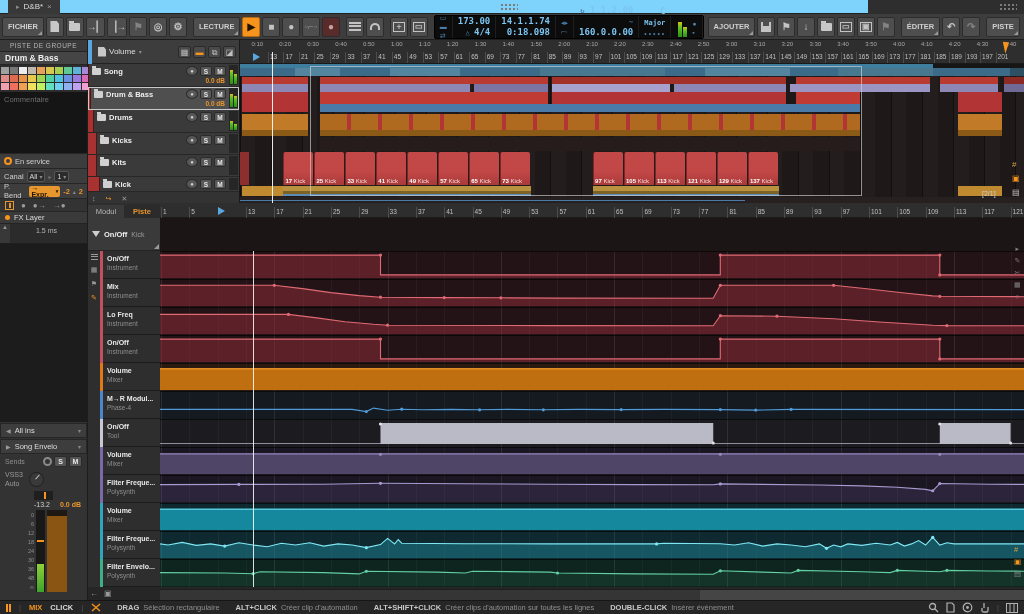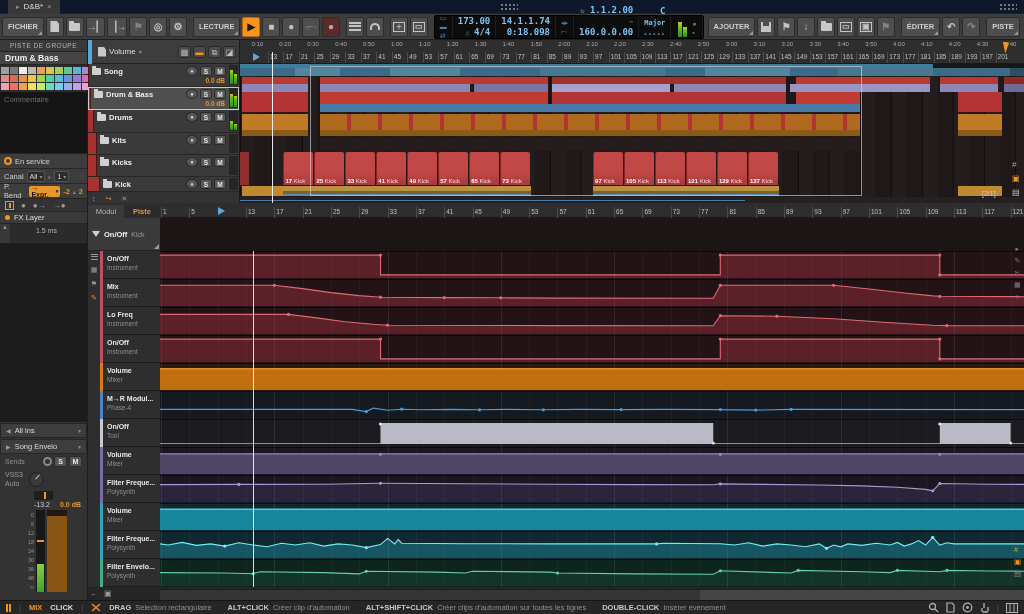--- a/index.html
+++ b/index.html
@@ -1,21 +1,21 @@
 <!DOCTYPE html>
 <html><head>
 <meta charset="utf-8">
 <style>
   * { margin:0; padding:0; box-sizing:border-box; }
   html,body { width:1024px; height:614px; overflow:hidden; background:#2e2e2e;
               font-family:"Liberation Sans", sans-serif; color:#ccc; }
   #app { position:relative; width:1024px; height:614px; background:#2e2e2e; }
 
   
-  #titlebar { position:absolute; left:0; top:0; width:1024px; height:14px; background:#0f172a;
+  #titlebar { position:absolute; left:0; top:0; width:868px; height:14px; background:#7dd3fc;
               border-bottom:1px solid #202020; display:flex; align-items:center; }
   .doc-tab { display:flex; align-items:center; gap:4px; height:14px; padding:0 8px; background:#383838;
              font-size:8px; color:#ddd; margin-left:8px; }
   .doc-tab .arr { color:#8a8a8a; font-size:7px; }
   .doc-tab .close { color:#999; font-size:8px; }
   .dotgrid { width:18px; height:9px;
              background-image:radial-gradient(#7a7a7a 0.8px, transparent 0.9px);
              background-size:4px 4px; }
   #tb-center-handle { position:absolute; left:500px; top:3px; }
   #tb-right-handle { position:absolute; left:999px; top:3px; }
@@ -543,36 +543,36 @@
           <div class="tmeter">
             <i style="height: 50%;"></i>
             <i style="height: 35%;"></i>
           </div>
         </div>
         <div class="trow" style="height: 22px;">
           <div class="depth" style="width: 9px;"></div>
           <div class="body">
             <div class="l1">
               <span class="ficon"></span>
-              <span class="nm">Kits</span>
+              <span class="nm">Kicks</span>
               <div class="btns">
                 <span class="tb rec">●</span>
                 <span class="tb">S</span>
                 <span class="tb">M</span>
               </div>
             </div>
           </div>
           <div class="tmeter"></div>
         </div>
         <div class="trow" style="height: 22px;">
           <div class="depth" style="width: 9px;"></div>
           <div class="body">
             <div class="l1">
               <span class="ficon"></span>
-              <span class="nm">Kicks</span>
+              <span class="nm">Kits</span>
               <div class="btns">
                 <span class="tb rec">●</span>
                 <span class="tb">S</span>
                 <span class="tb">M</span>
               </div>
             </div>
           </div>
           <div class="tmeter"></div>
         </div>
         <div class="trow" style="height: 15px;">
@@ -1132,21 +1132,21 @@
         <i></i>
         <i></i>
       </span>
     <span class="div">|</span>
     <span class="mode-mix">MIX</span>
     <span class="mode-edit">CLICK</span>
     <span class="div">|</span>
     <svg width="10" height="9">
         <path d="M1 1 L9 8 M9 1 L1 8" stroke="#f7941d" stroke-width="1.4" fill="none"></path>
       </svg>
-    <span id="sb-hints" style="display:flex;gap:16px;margin-left:0;">
+    <span id="sb-hints" style="display:flex;gap:16px;margin-left:8px;">
         <span class="hint">
           <span class="k">DRAG</span>
           <span class="d">Sélection rectangulaire</span>
         </span>
         <span class="hint">
           <span class="k">ALT+CLICK</span>
           <span class="d">Créer clip d'automation</span>
         </span>
         <span class="hint">
           <span class="k">ALT+SHIFT+CLICK</span>

